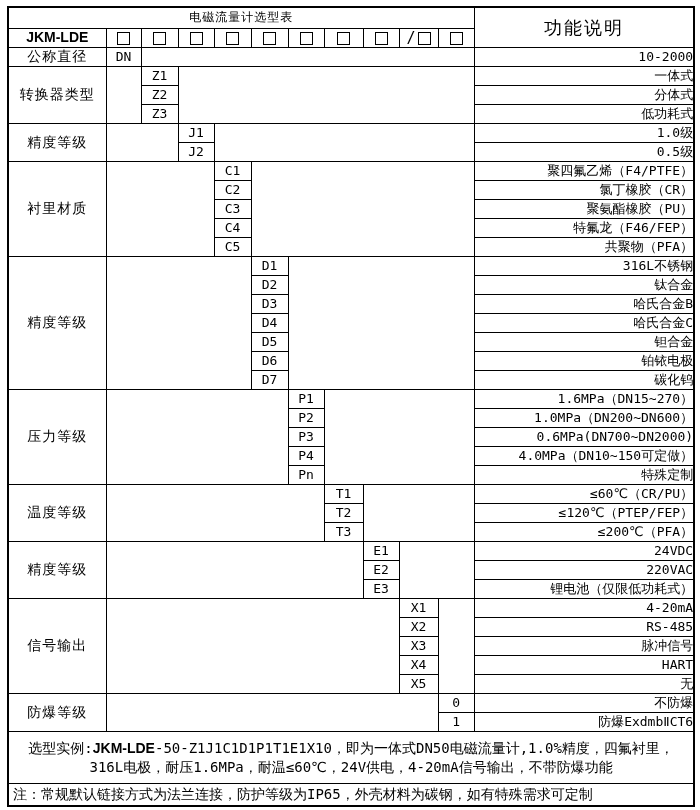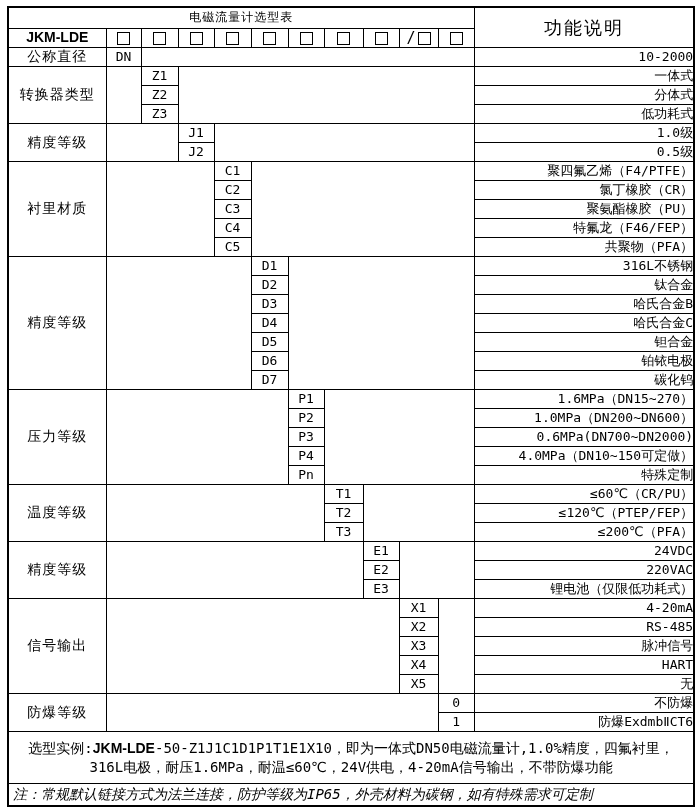--- a/index.html
+++ b/index.html
@@ -13,21 +13,21 @@
   .title{font-size:12px;letter-spacing:1px;}
   .fn-hdr{font-size:18px;letter-spacing:2px;}
   .model{font-family:"Liberation Sans",sans-serif;font-weight:bold;font-size:14px;margin-top:28px;}
   .cat{font-size:14px;letter-spacing:1px;}
   .code{font-size:13px;}
   .desc{font-size:13px;text-align:right;}
   .cbox{display:inline-block;width:11px;height:11px;border:1px solid #000;vertical-align:middle;background:#fff;}
   .slash{font-size:15px;display:inline-block;margin-right:2px;vertical-align:middle;}
   tr.r-example{height:52px;}
   .example-cell{font-size:14px;line-height:19px;padding:3px 2px 2px 2px;}
-  tr.r-note{height:16px;font-style:italic;}
+  tr.r-note{height:16px;}
   .note-cell{text-align:left;font-size:14px;padding:2px 4px;}
 </style>
 </head>
 <body>
 
 <div class="wrap">
 <table>
   <colgroup>
     <col style="width:98px">
         <col style="width:35px">

